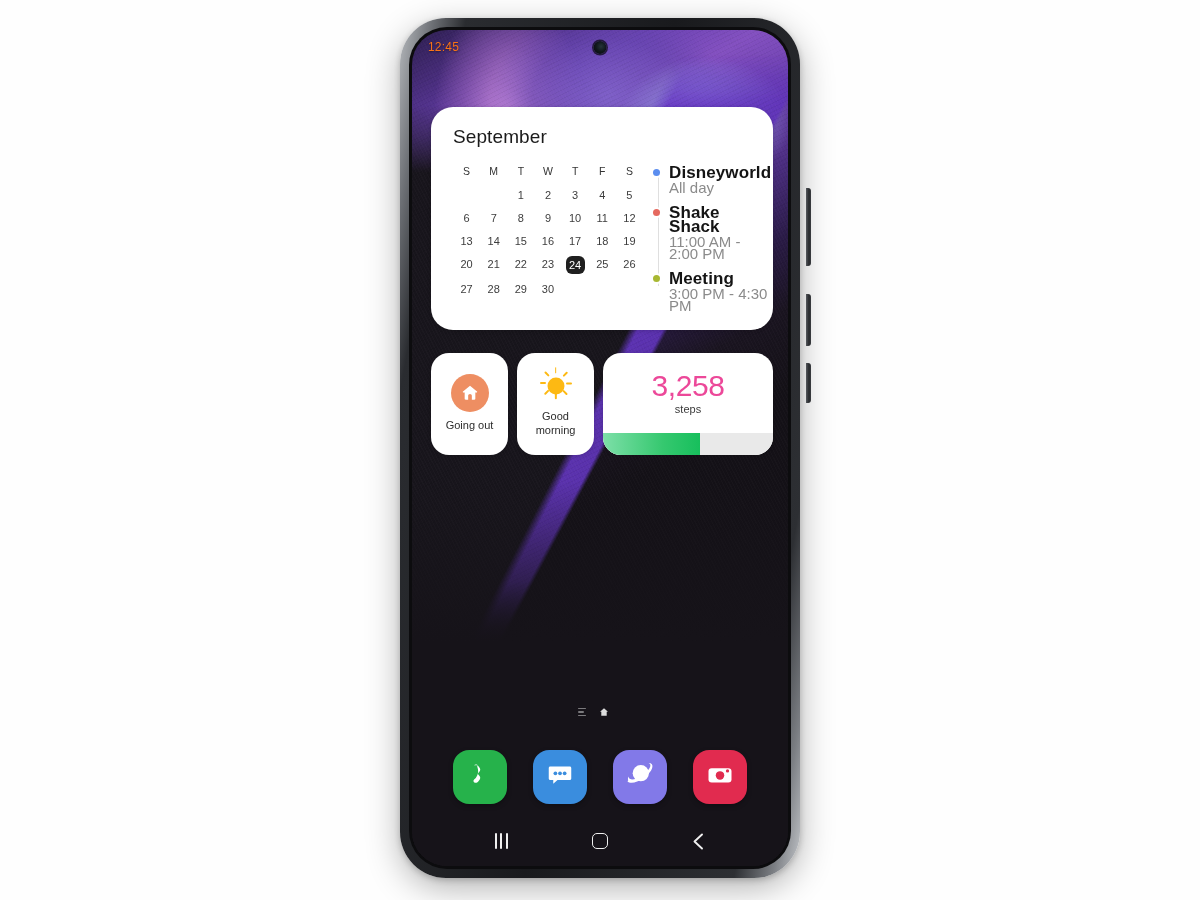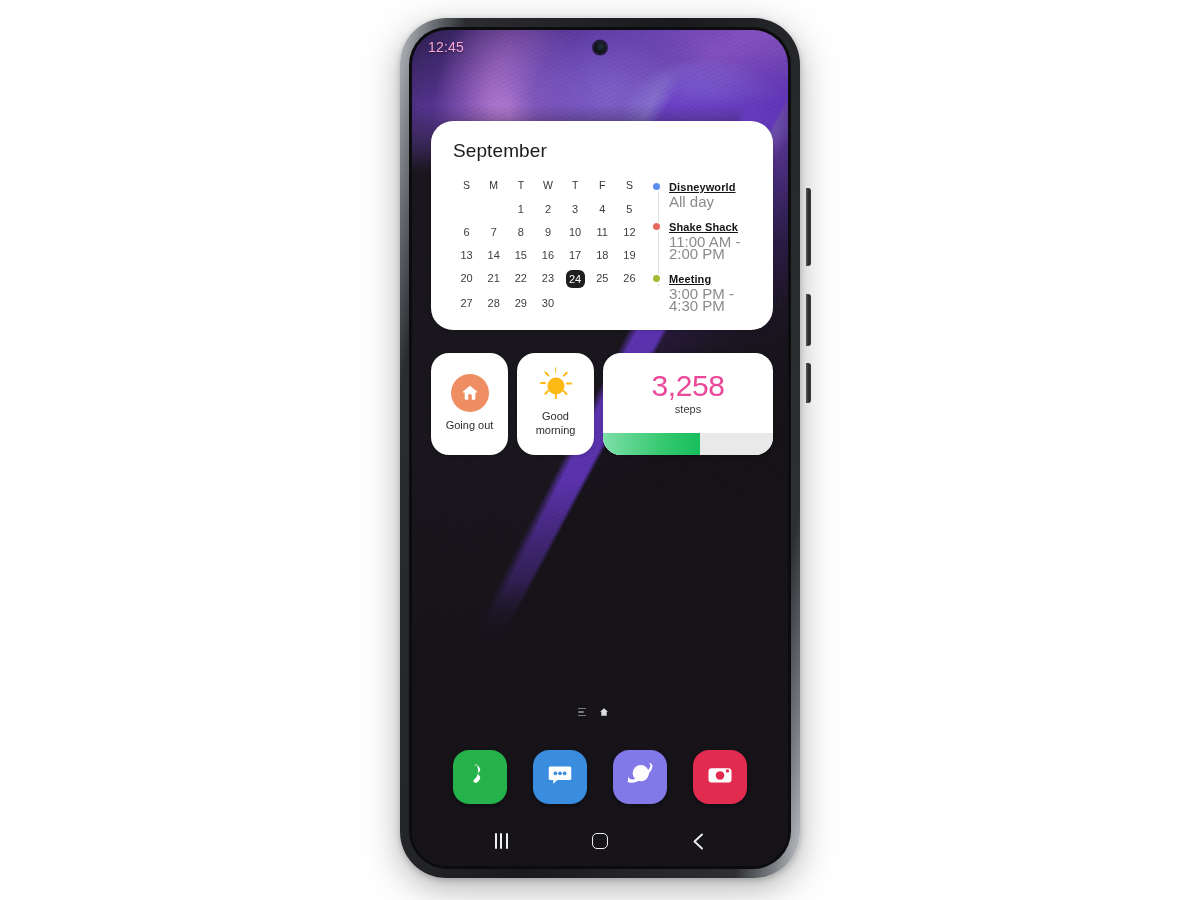--- a/index.html
+++ b/index.html
@@ -96,37 +96,37 @@
   }
 
   
   #status-bar {
     position: absolute; left: 0; right: 0; top: 0; height: 34px;
     display: flex; align-items: center;
     padding: 0 16px;
     z-index: 6;
   }
   #status-clock {
-    color: #f9a8d4; font-size: 14px; font-weight: 500;
+    color: #f97316; font-size: 12px; font-weight: 500;
     letter-spacing: 0.2px;
     text-shadow: 0 1px 2px rgba(0,0,0,0.45);
   }
   #punch-hole {
     position: absolute; left: 50%; top: 11px;
     transform: translateX(-50%);
     width: 13px; height: 13px; border-radius: 50%;
     background: radial-gradient(circle at 58% 42%, #26343a 0%, #10171b 48%, #05090b 100%);
     box-shadow: 0 0 0 1.5px rgba(0,0,0,0.65);
     z-index: 7;
   }
 
   
   #calendar-widget {
     position: absolute;
-    left: 19px; top: 91px;
+    left: 19px; top: 77px;
     width: 342px;
     background: #ffffff;
     border-radius: 22px;
     padding: 19px 18px 18px 22px;
     z-index: 5;
     box-shadow: 0 1px 4px rgba(0,0,0,0.16);
   }
   #cal-month {
     font-size: 19px; color: #1b1b1b; font-weight: 400;
     letter-spacing: 0.1px;
@@ -181,24 +181,23 @@
     margin-bottom: 12px;
   }
   .event:last-child { margin-bottom: 0; }
   .event-dot {
     position: absolute;
     left: -16px; top: 3px;
     width: 7px; height: 7px; border-radius: 50%;
     box-shadow: 0 0 0 2px #ffffff;
   }
   .event-title {
-    font-size: 11px; color: #141414; font-weight: 700;
+    font-size: 17px; color: #141414; font-weight: 700;
     letter-spacing: 0.1px;
     line-height: 14px;
-    text-decoration: underline;
   }
   .event-time {
     font-size: 15px; color: #8b8b8b; font-weight: 400;
     margin-top: 2px; line-height: 12px;
   }
 
   
   #widget-row {
     position: absolute;
     left: 19px; top: 323px;

